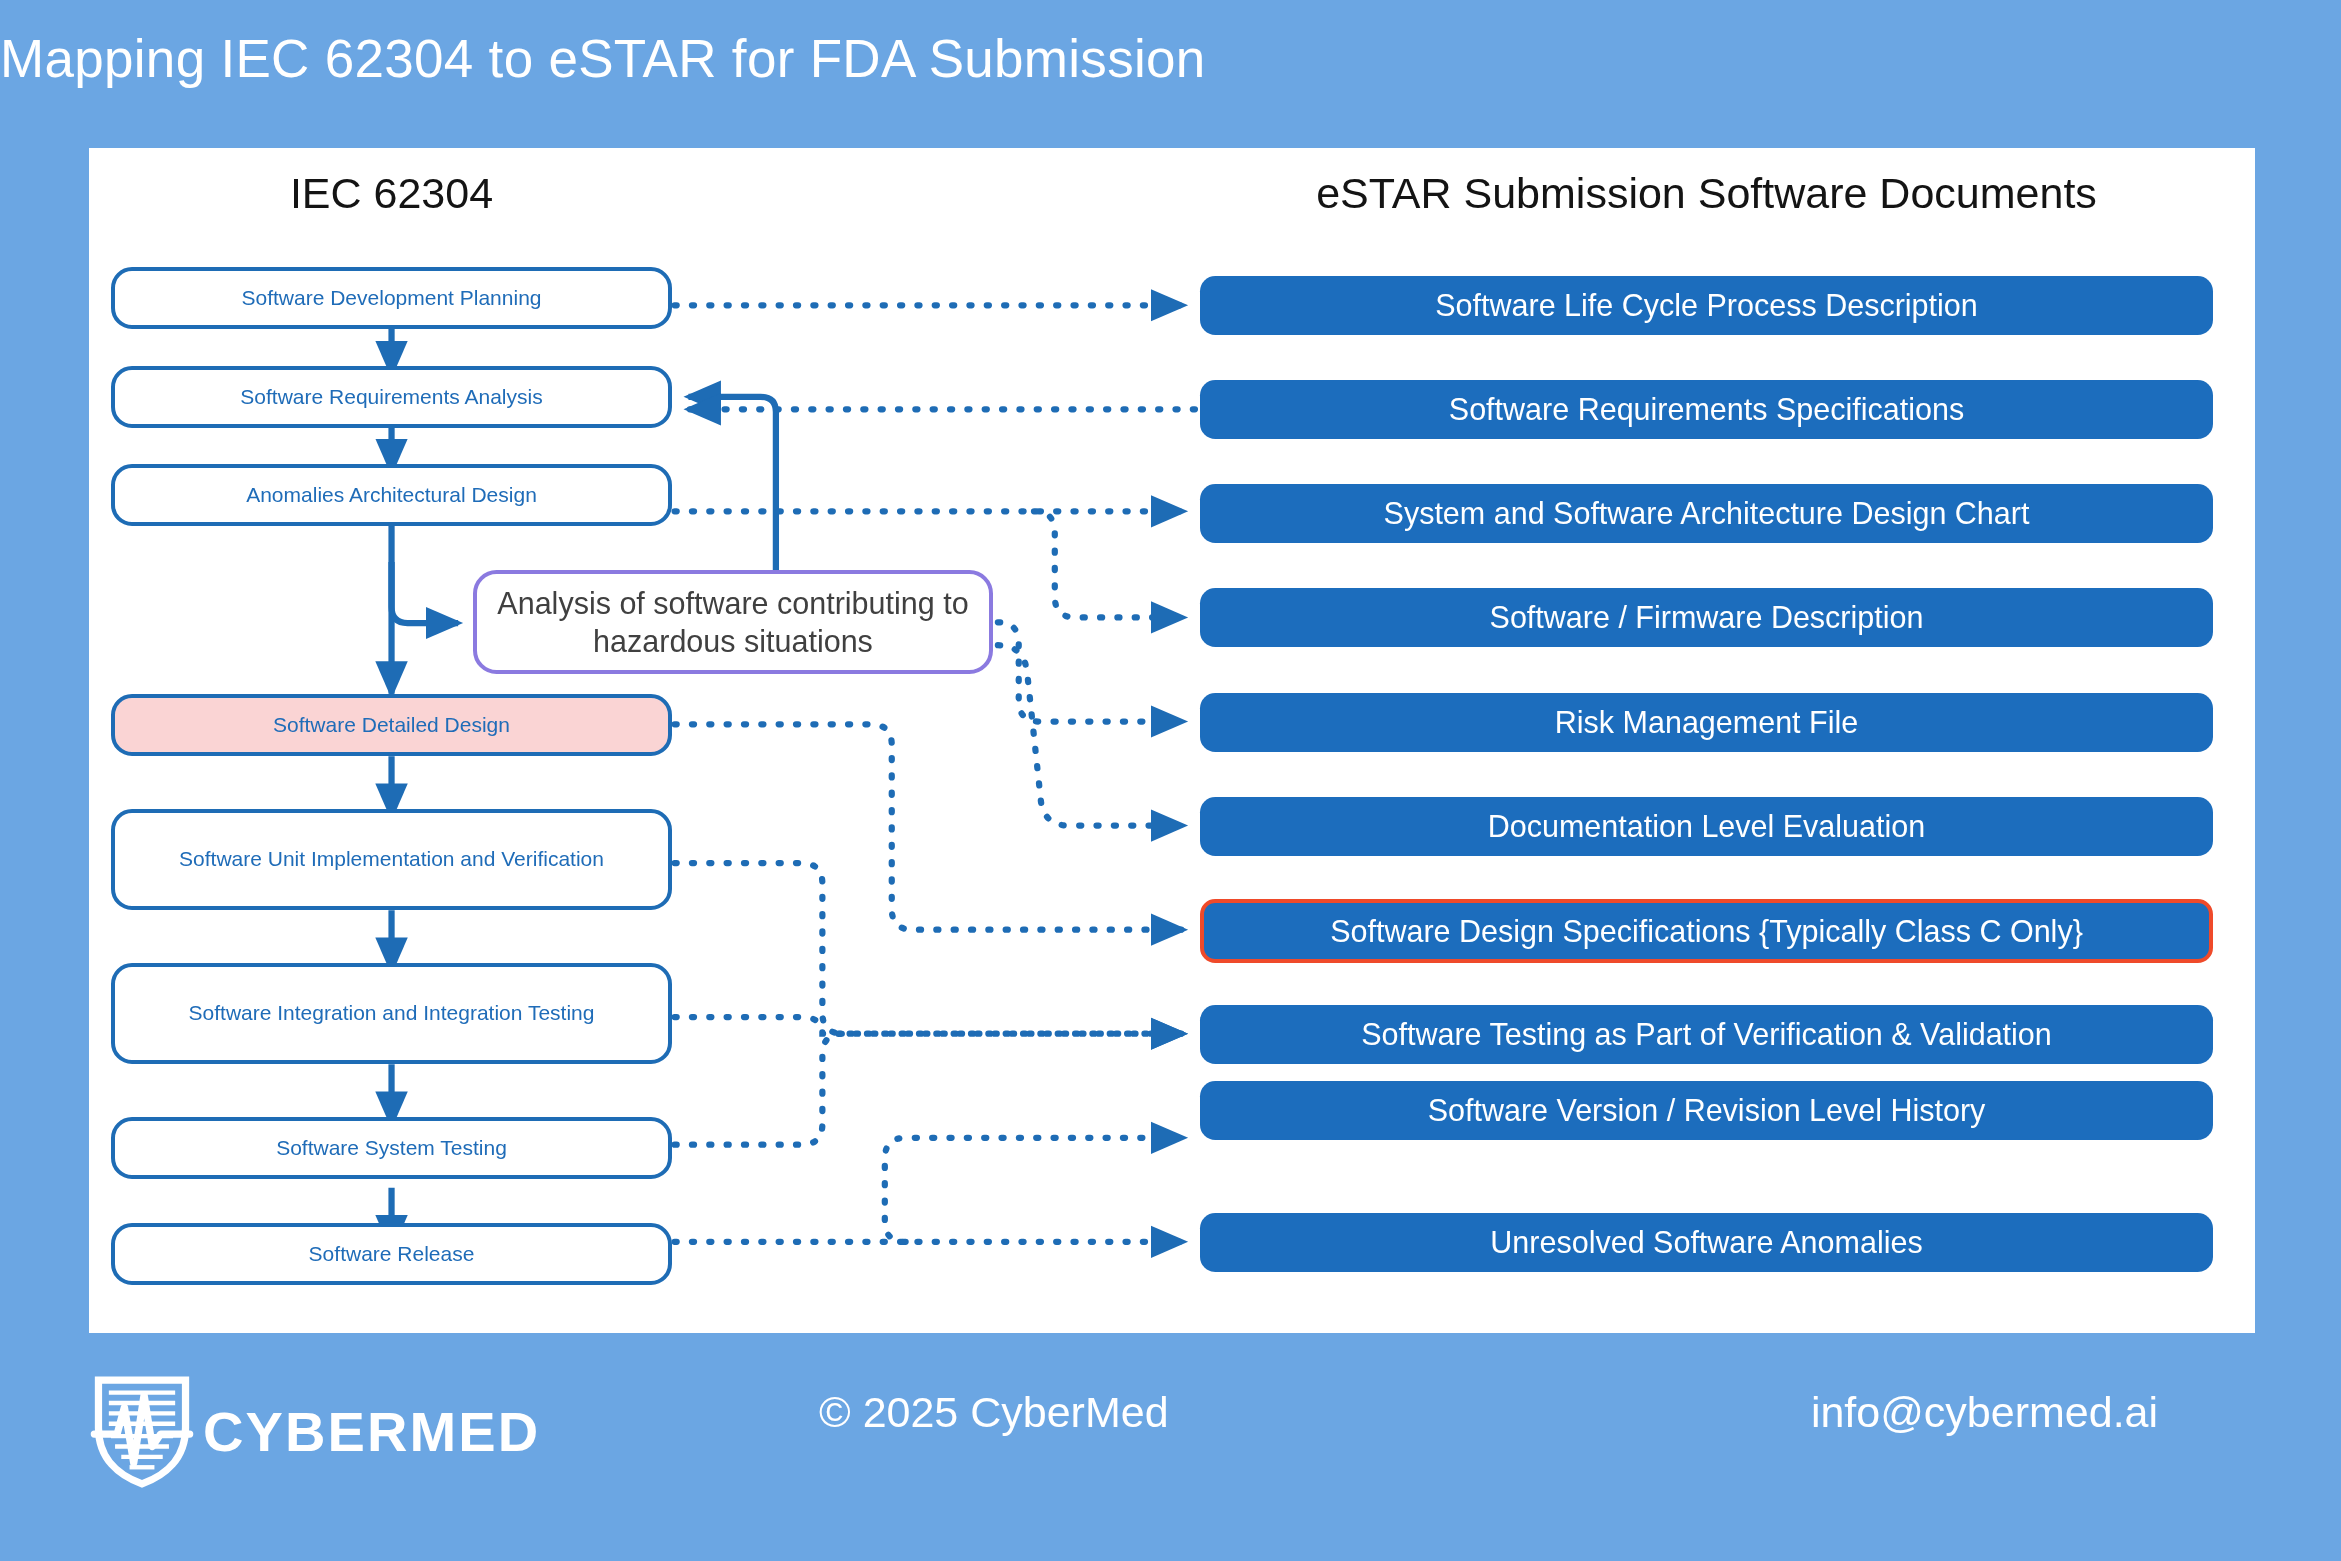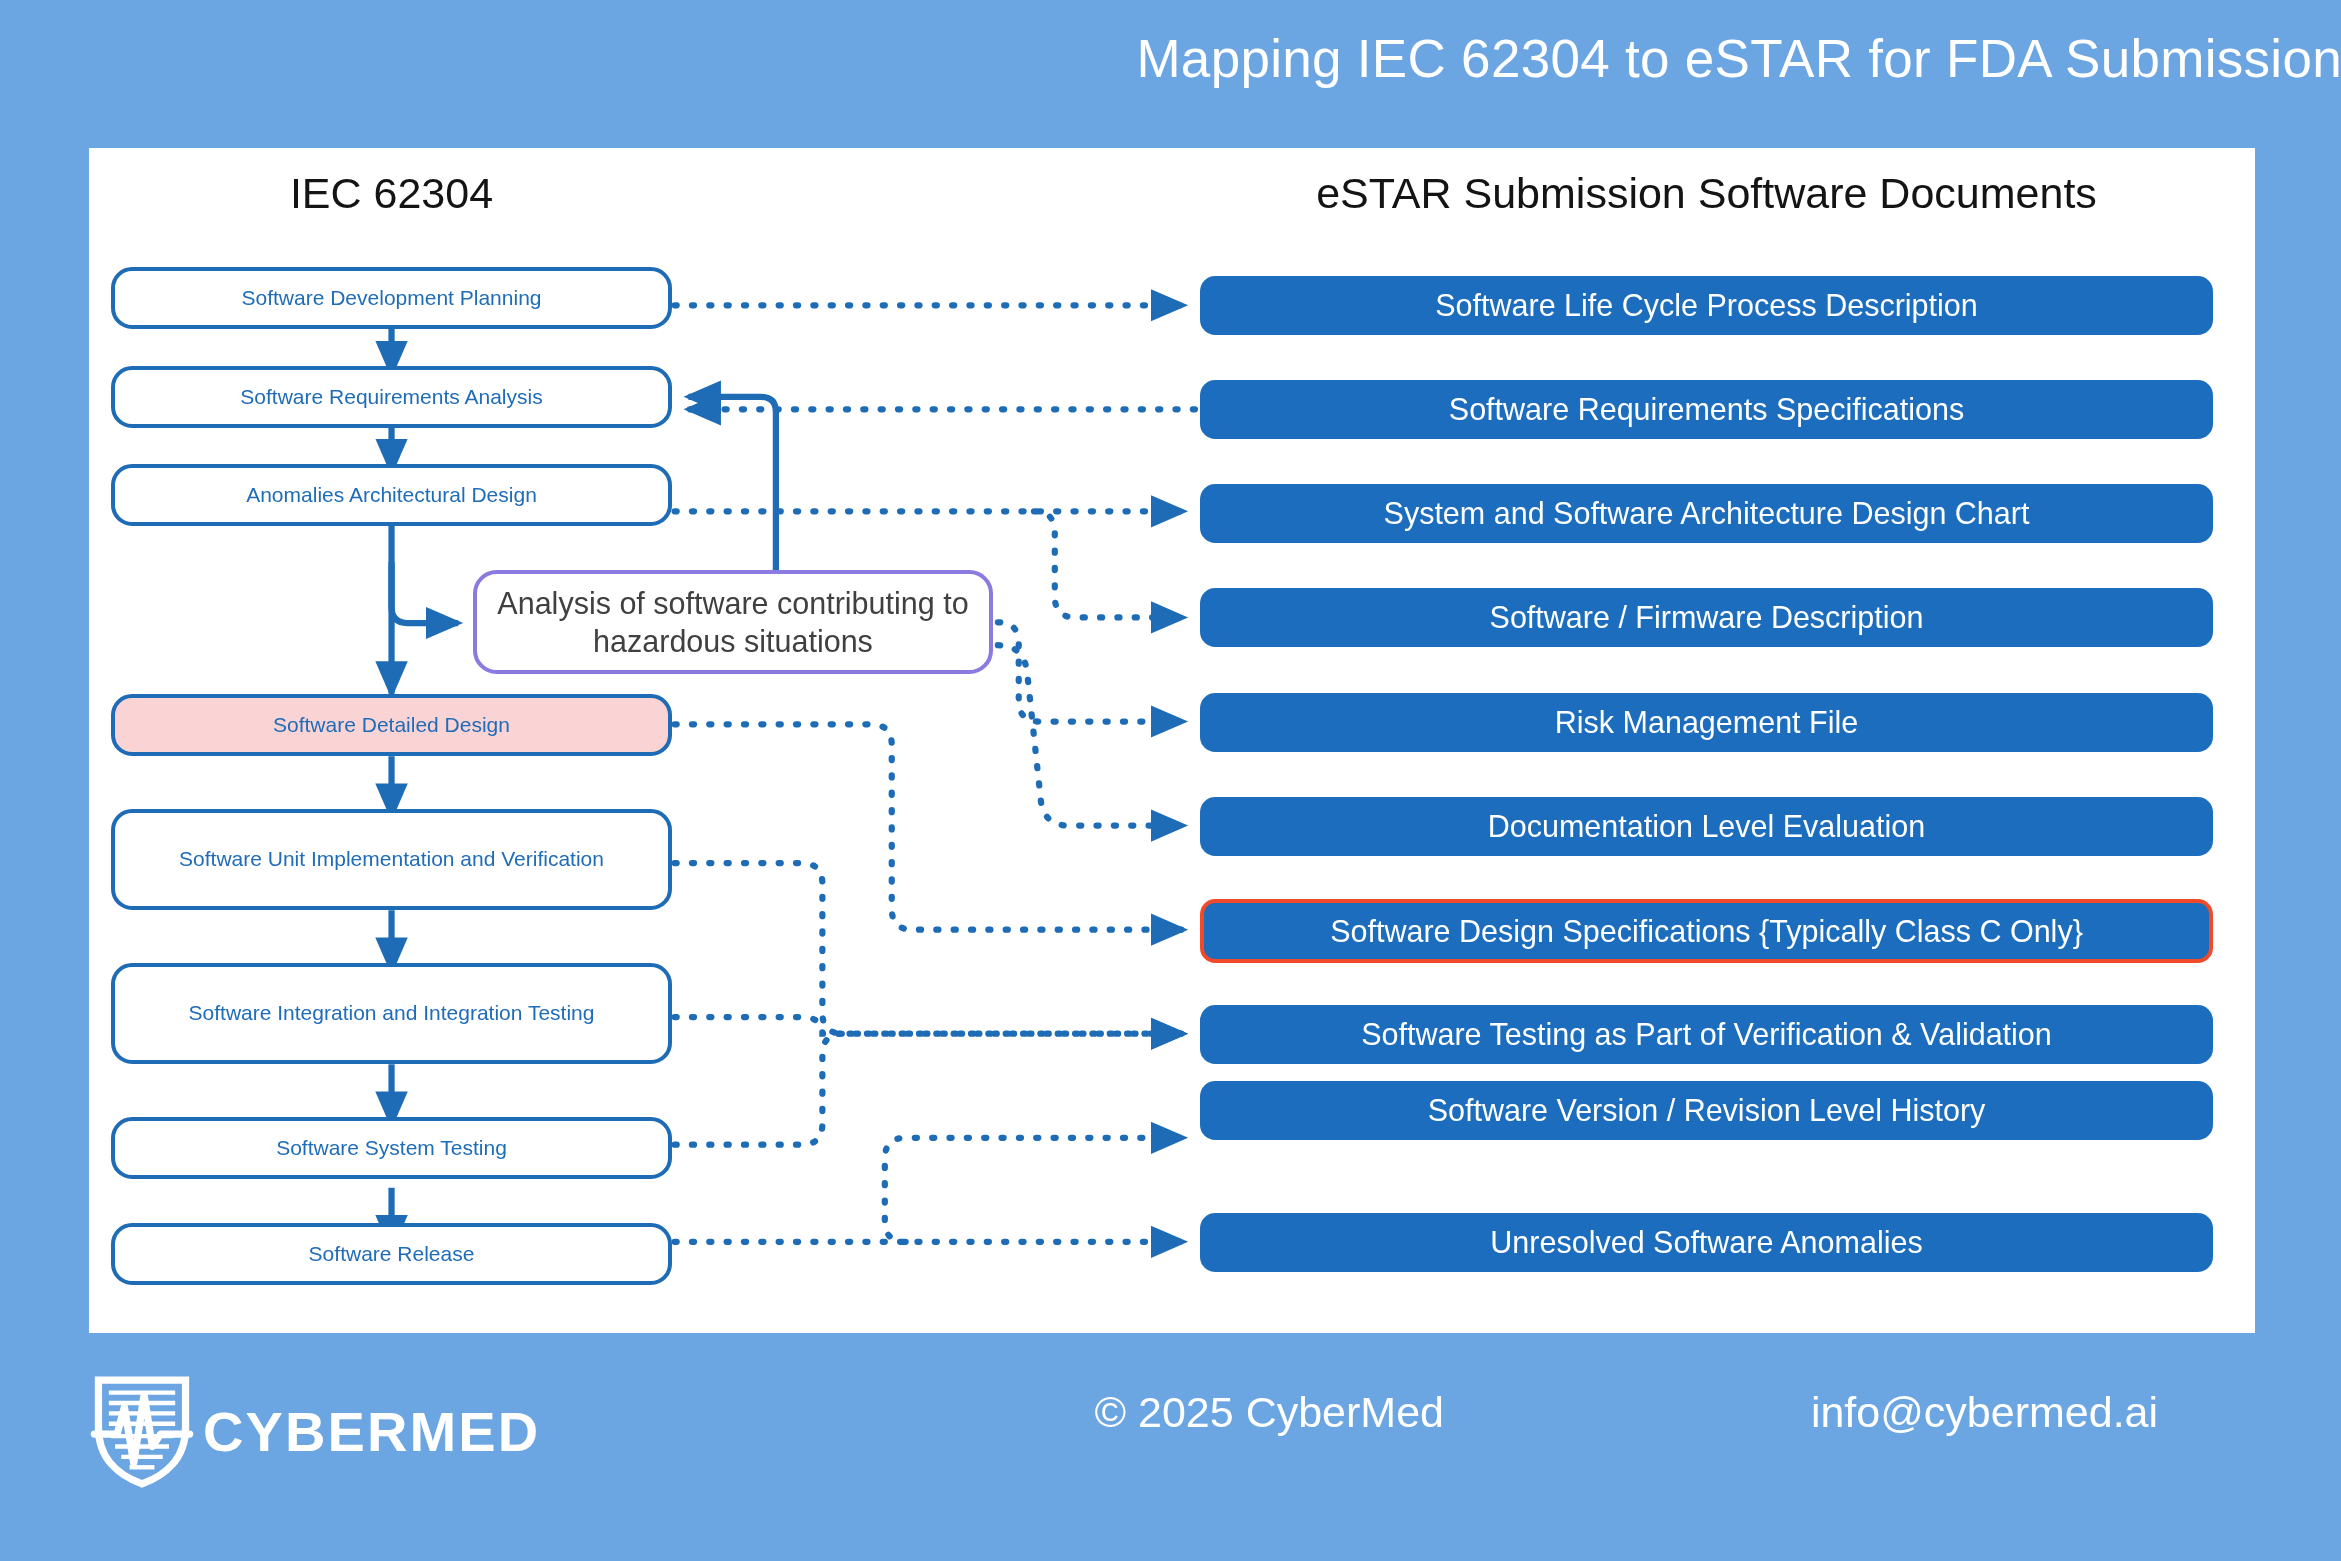--- a/index.html
+++ b/index.html
@@ -4,21 +4,21 @@
 <style>
   html,body{margin:0;padding:0;}
   body{
     width:2342px;height:1561px;
     background:#6ba6e3;
     font-family:"Liberation Sans", sans-serif;
     overflow:hidden;position:relative;
   }
   #title{
     position:absolute;left:0;top:28px;width:2342px;
-    text-align:right;color:#ffffff;
+    text-align:left;color:#ffffff;
     font-size:53px;font-weight:400;letter-spacing:0.3px;
   }
   #panel{
     position:absolute;left:89px;top:148px;
     width:2166px;height:1185px;background:#ffffff;
   }
   .colhead{
     position:absolute;color:#141414;font-size:43px;font-weight:400;
     text-align:center;white-space:nowrap;
   }
@@ -59,21 +59,21 @@
   .rbar.flag{border:4.2px solid #ef4a2a;}
 
   
   #wires{position:absolute;left:0;top:0;width:2342px;height:1561px;pointer-events:none;}
 
   
   #footer{position:absolute;left:0;top:1360px;width:2342px;height:201px;}
   #logo-wrap{position:absolute;left:90px;top:14px;display:flex;align-items:center;gap:9px;}
   #logo-text{color:#ffffff;font-size:56px;font-weight:700;letter-spacing:2.1px;}
   #copyright{
-    position:absolute;left:819px;top:28px;width:625px;text-align:right;
+    position:absolute;left:819px;top:28px;width:625px;text-align:left;
     color:#ffffff;font-size:43px;
   }
   #email{
     position:absolute;left:1721px;top:28px;width:527px;text-align:center;
     color:#ffffff;font-size:43px;
   }
 </style>
 </head>
 <body>
 

